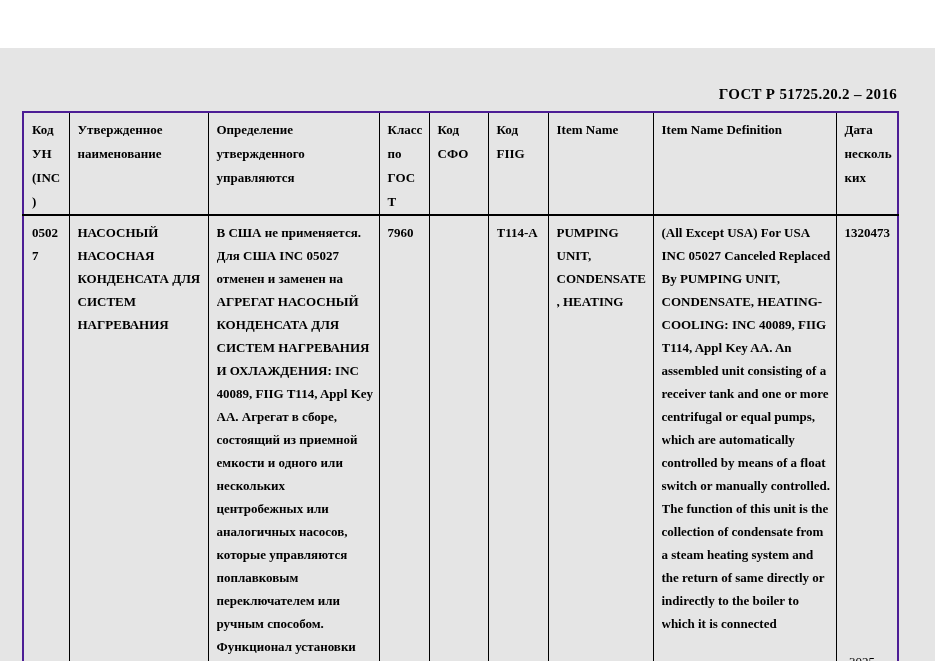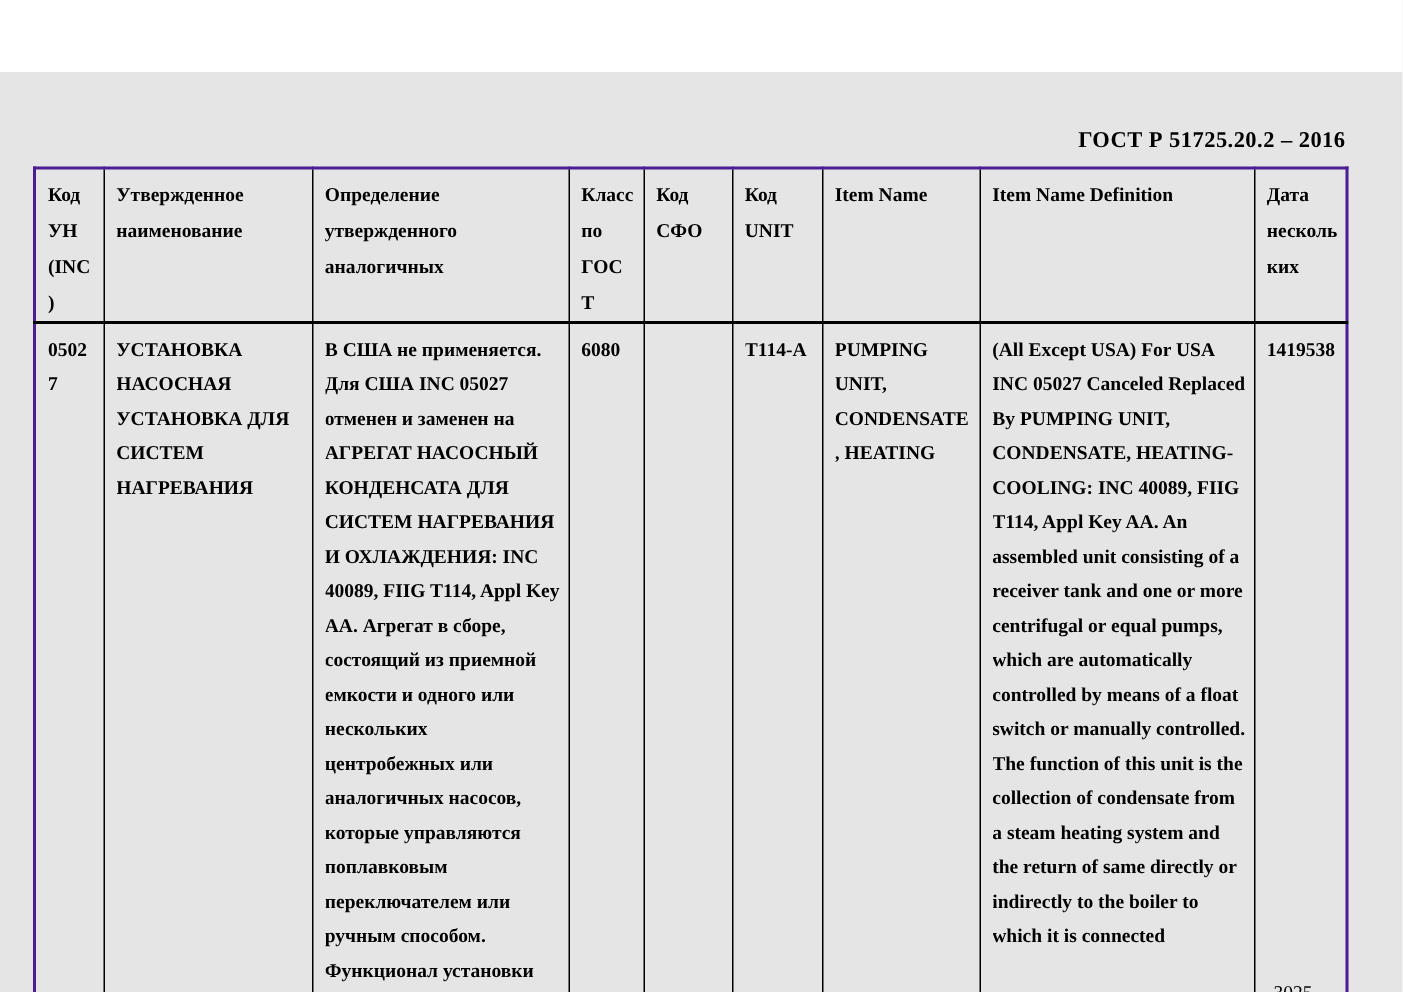--- a/index.html
+++ b/index.html
@@ -86,57 +86,57 @@
       <col style="width:59px">
       <col style="width:60px">
       <col style="width:105px">
       <col style="width:183px">
       <col style="width:62px">
     </colgroup>
     <thead>
       <tr>
         <th>Код УН (INC)</th>
         <th>Утвержденное наименование</th>
-        <th>Определение утвержденного аналогичных</th>
+        <th>Определение утвержденного управляются</th>
         <th>Класс по ГОСТ</th>
         <th>Код СФО</th>
-        <th>Код UNIT</th>
+        <th>Код FIIG</th>
         <th>Item Name</th>
         <th>Item Name Definition</th>
         <th>Дата нескольких</th>
       </tr>
     </thead>
     <tbody>
       <tr>
         <td>
           <div class="cell-clip">05027</div>
         </td>
         <td>
-          <div class="cell-clip">УСТАНОВКА НАСОСНАЯ УСТАНОВКА ДЛЯ СИСТЕМ НАГРЕВАНИЯ</div>
+          <div class="cell-clip">НАСОСНЫЙ НАСОСНАЯ КОНДЕНСАТА ДЛЯ СИСТЕМ НАГРЕВАНИЯ</div>
         </td>
         <td>
           <div class="cell-clip">В США не применяется. Для США INC 05027 отменен и заменен на АГРЕГАТ НАСОСНЫЙ КОНДЕНСАТА ДЛЯ СИСТЕМ НАГРЕВАНИЯ И ОХЛАЖДЕНИЯ: INC 40089, FIIG T114, Appl Key AA. Агрегат в сборе, состоящий из приемной емкости и одного или нескольких центробежных или аналогичных насосов, которые управляются поплавковым переключателем или ручным способом. Функционал установки заключается в накоплении конденсата из паровых</div>
         </td>
         <td>
-          <div class="cell-clip">6080</div>
+          <div class="cell-clip">7960</div>
         </td>
         <td>
           <div class="cell-clip"></div>
         </td>
         <td>
           <div class="cell-clip">T114-A</div>
         </td>
         <td>
           <div class="cell-clip">PUMPING UNIT, CONDENSATE, HEATING</div>
         </td>
         <td>
           <div class="cell-clip">(All Except USA) For USA INC 05027 Canceled Replaced By PUMPING UNIT, CONDENSATE, HEATING-COOLING: INC 40089, FIIG T114, Appl Key AA. An assembled unit consisting of a receiver tank and one or more centrifugal or equal pumps, which are automatically controlled by means of a float switch or manually controlled. The function of this unit is the collection of condensate from a steam heating system and the return of same directly or indirectly to the boiler to which it is connected</div>
         </td>
         <td>
-          <div class="cell-clip">1419538</div>
+          <div class="cell-clip">1320473</div>
         </td>
       </tr>
     </tbody>
   </table>
 
   <div class="page-number">3025</div>
 
 </div>
 
 </body></html>

